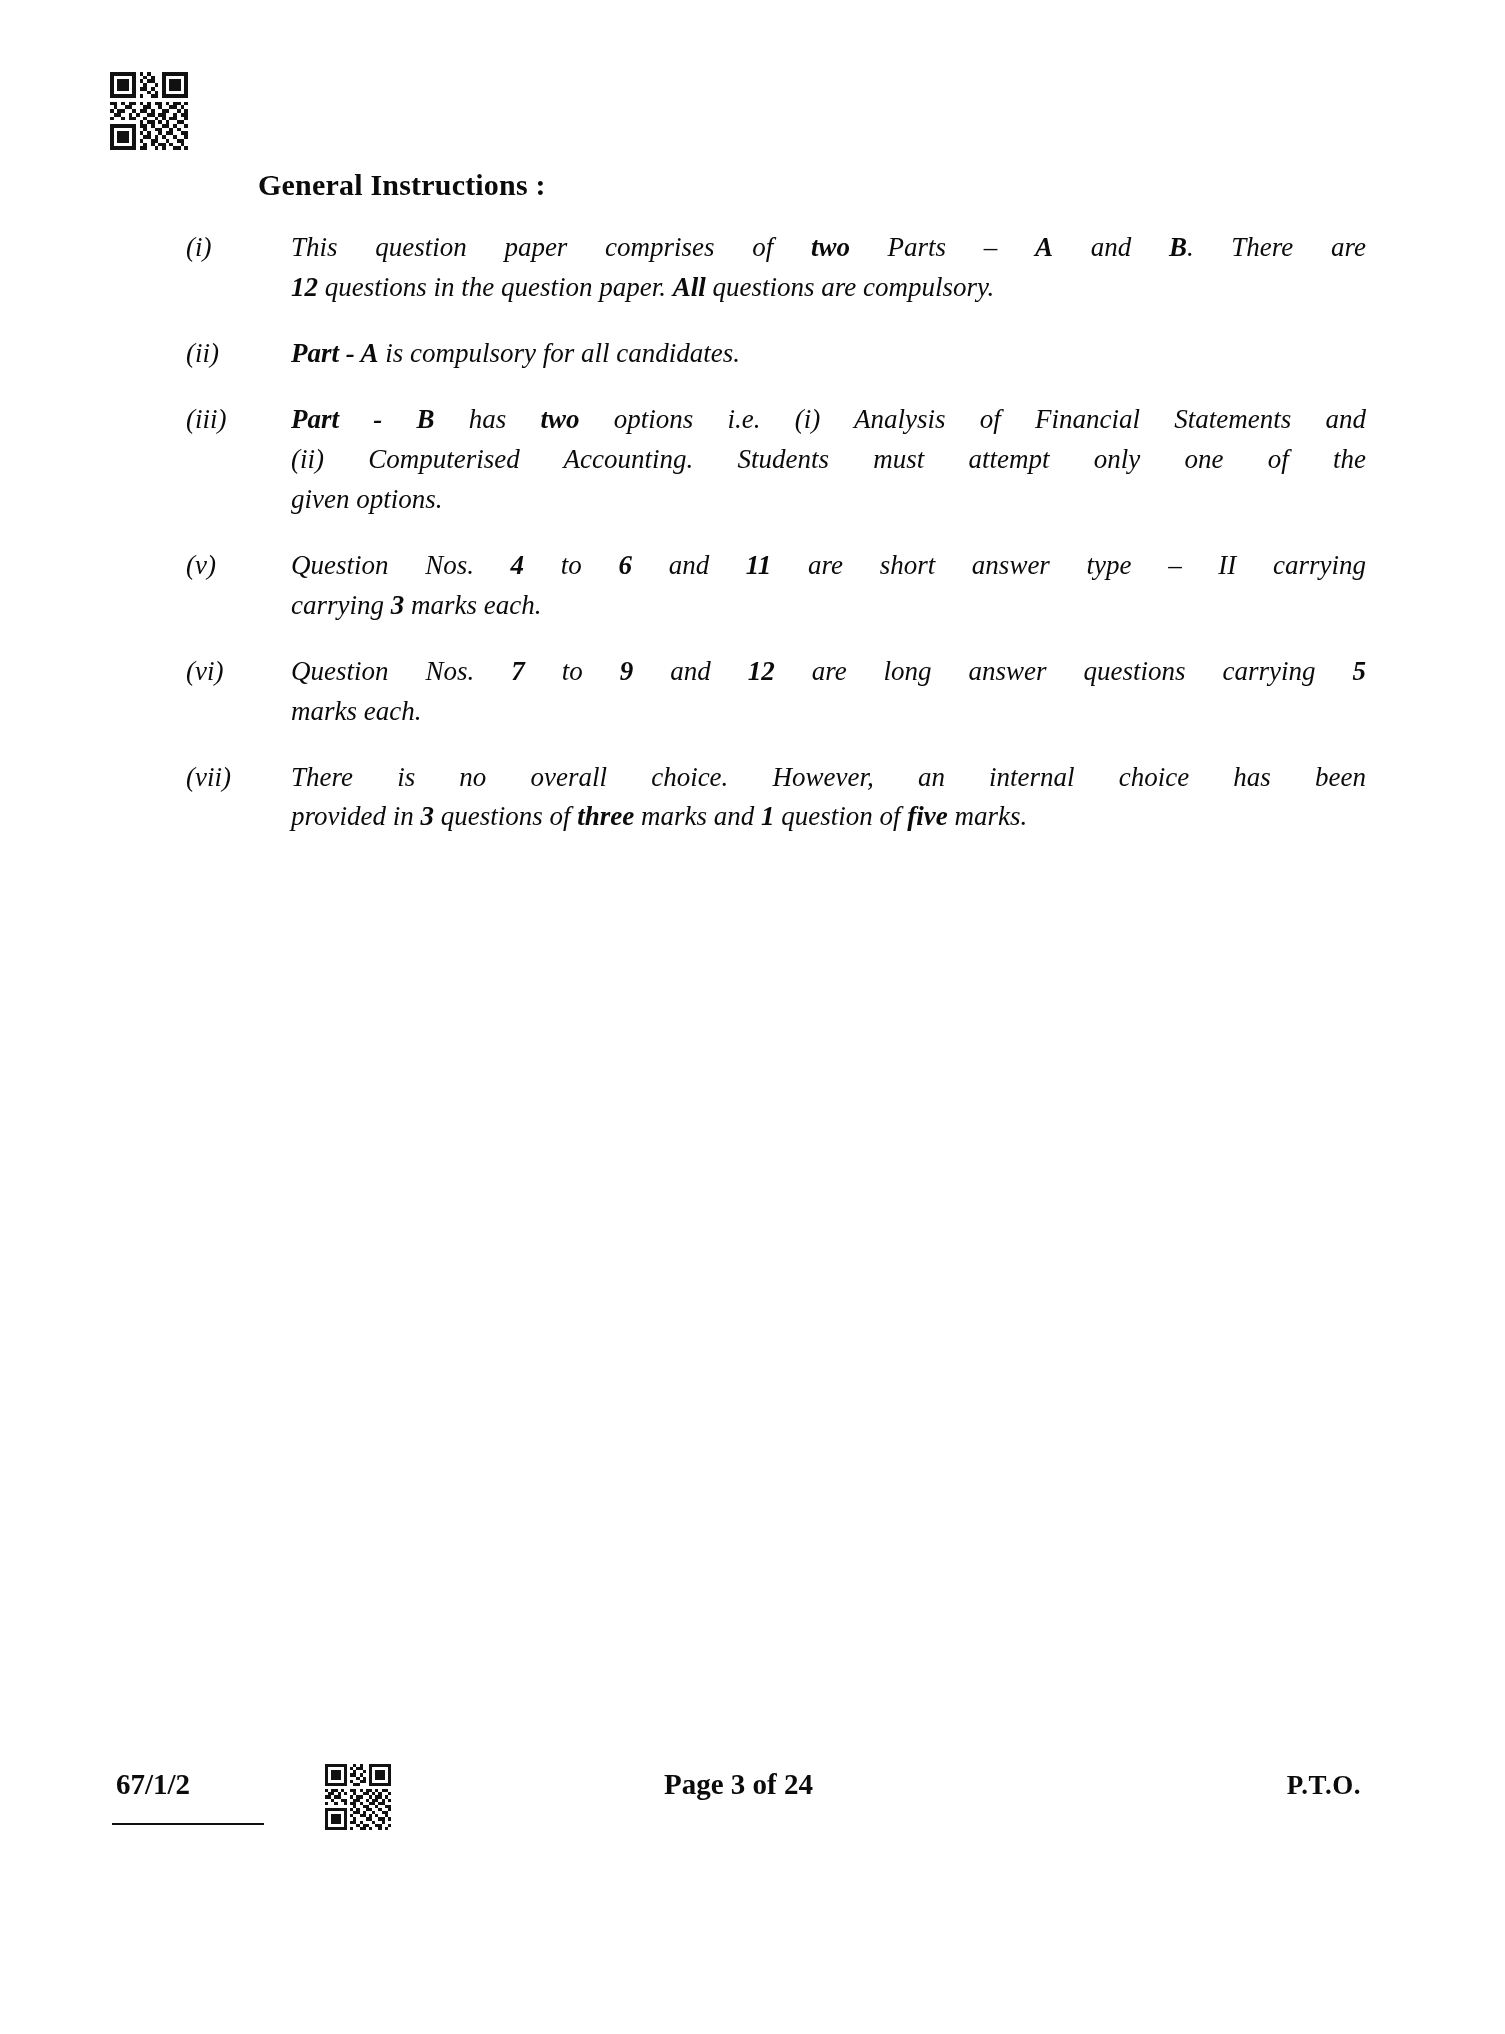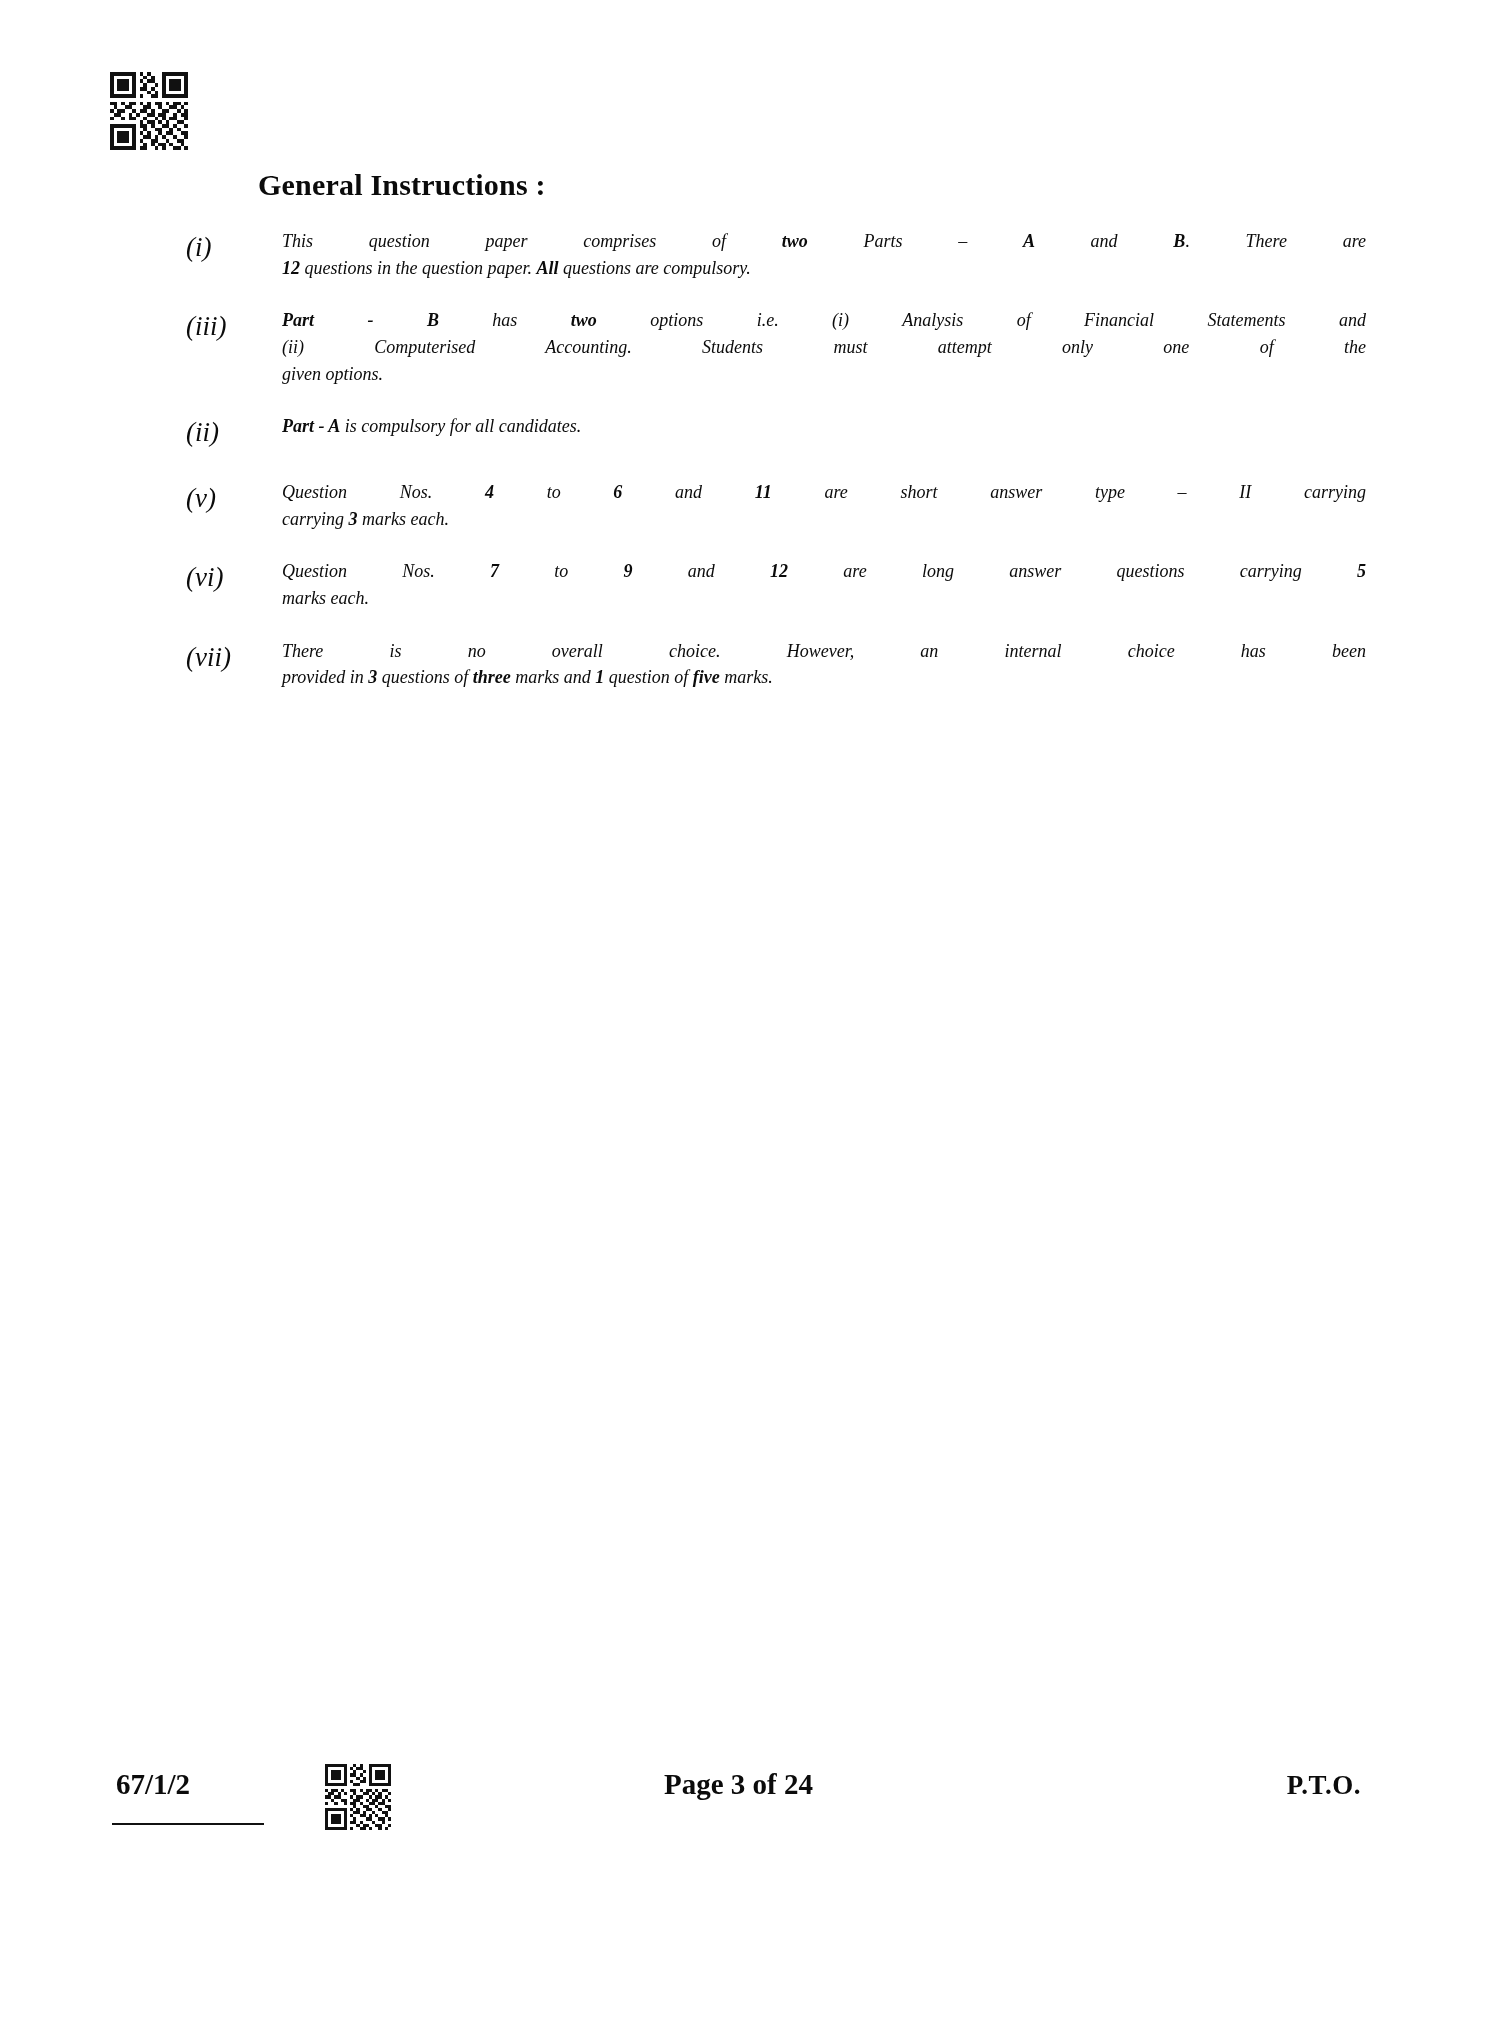--- a/index.html
+++ b/index.html
@@ -61,25 +61,26 @@
     flex: 0 0 96px;
     font-style: italic;
     font-size: 27px;
     line-height: 1.48;
     padding-top: 0px;
     white-space: nowrap;
   }
   .instr-body {
     flex: 1 1 auto;
     font-style: italic;
-    font-size: 18px;
+    font-size: 27px;
     line-height: 1.48;
     text-align: justify;
     text-justify: inter-word;
     hyphens: none;
+    margin-left: 9px;
   }
   .instr-body b {
     font-weight: bold;
     font-style: italic;
   }
   
   .line {
     display: block;
   }
   .line.j {
@@ -263,31 +264,31 @@
 
   <div class="instructions">
       <div class="instr-row">
         <div class="instr-marker">(i)</div>
         <div class="instr-body">
           <span class="line j"><span>This question paper comprises of </span><b>two</b><span> Parts – </span><b>A</b><span> and </span><b>B</b><span>. There are</span></span>
           <span class="line l"><b>12</b><span> questions in the question paper. </span><b>All</b><span> questions are compulsory.</span></span>
         </div>
       </div>
       <div class="instr-row">
+        <div class="instr-marker">(ii)</div>
+        <div class="instr-body">
+          <span class="line l"><b>Part - A</b><span> is compulsory for all candidates.</span></span>
+        </div>
+      </div>
+      <div class="instr-row">
         <div class="instr-marker">(iii)</div>
         <div class="instr-body">
           <span class="line j"><b>Part - B</b><span> has </span><b>two</b><span> options i.e. (i) Analysis of Financial Statements and</span></span>
           <span class="line j"><span>(ii) Computerised Accounting. Students must attempt only one of the</span></span>
           <span class="line l"><span>given options.</span></span>
-        </div>
-      </div>
-      <div class="instr-row">
-        <div class="instr-marker">(ii)</div>
-        <div class="instr-body">
-          <span class="line l"><b>Part - A</b><span> is compulsory for all candidates.</span></span>
         </div>
       </div>
       <div class="instr-row">
         <div class="instr-marker">(v)</div>
         <div class="instr-body">
           <span class="line j"><span>Question Nos. </span><b>4</b><span> to </span><b>6</b><span> and </span><b>11</b><span> are short answer type – II carrying</span></span>
           <span class="line l"><span>carrying </span><b>3</b><span> marks each.</span></span>
         </div>
       </div>
       <div class="instr-row">

